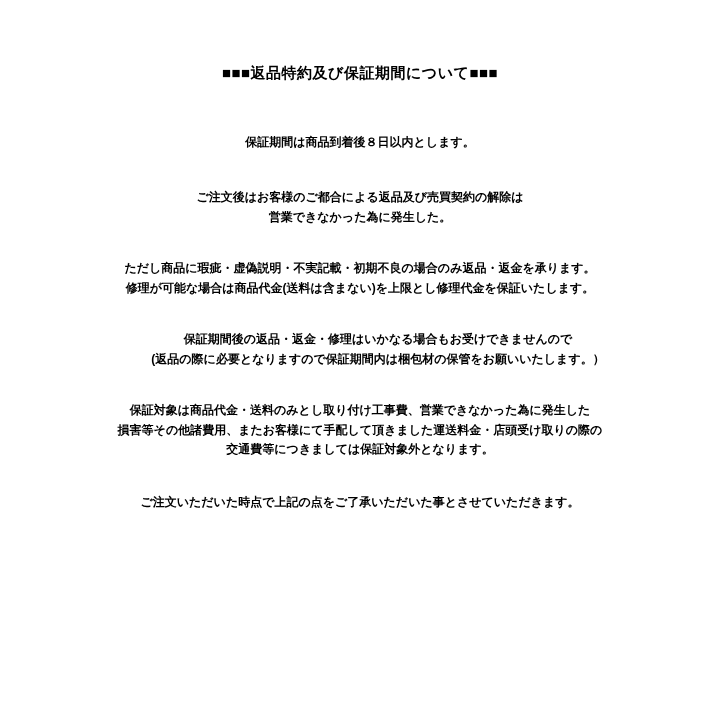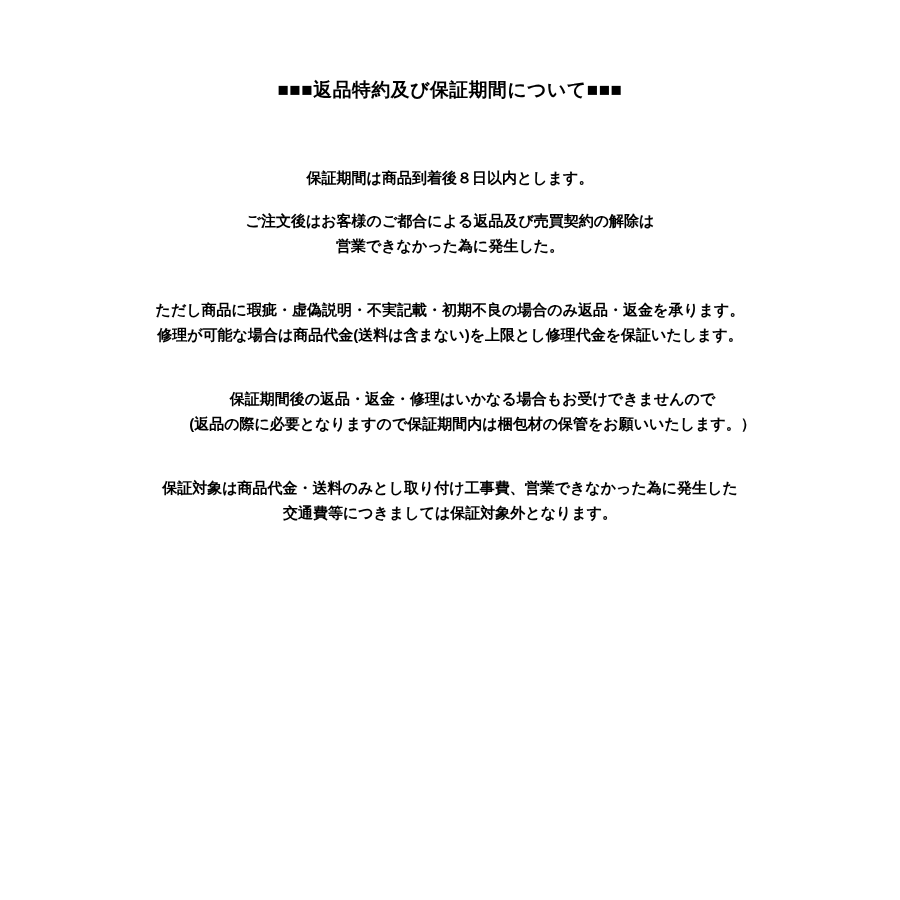--- a/index.html
+++ b/index.html
@@ -36,21 +36,21 @@
     text-align: center;
     font-size: 12px;
     font-weight: bold;
     line-height: 1.62;
   }
   .block .line {
     display: block;
     white-space: nowrap;
   }
   .b1 { margin-top: 50px; }
-  .b2 { margin-top: 16px; }
+  .b2 { margin-top: 36px; }
   .b3 { margin-top: 32px; }
   .b4 { margin-top: 32px; margin-left: 36px; }
   .b5 { margin-top: 32px; }
   .b6 { margin-top: 34px; }
 </style>
 </head>
 <body>
 
 <div class="page">
 
@@ -70,17 +70,21 @@
     <span class="line">修理が可能な場合は商品代金(送料は含まない)を上限とし修理代金を保証いたします。</span>
   </div>
 
   <div class="block b4">
     <span class="line">保証期間後の返品・返金・修理はいかなる場合もお受けできませんので</span>
     <span class="line">(返品の際に必要となりますので保証期間内は梱包材の保管をお願いいたします。）</span>
   </div>
 
   <div class="block b5">
     <span class="line">保証対象は商品代金・送料のみとし取り付け工事費、営業できなかった為に発生した</span>
+    <span class="line">損害等その他諸費用、またお客様にて手配して頂きました運送料金・店頭受け取りの際の</span>
     <span class="line">交通費等につきましては保証対象外となります。</span>
   </div>
 
+  <div class="block b6">
+    <span class="line">ご注文いただいた時点で上記の点をご了承いただいた事とさせていただきます。</span>
+  </div>
 
 </div>
 
 </body></html>

